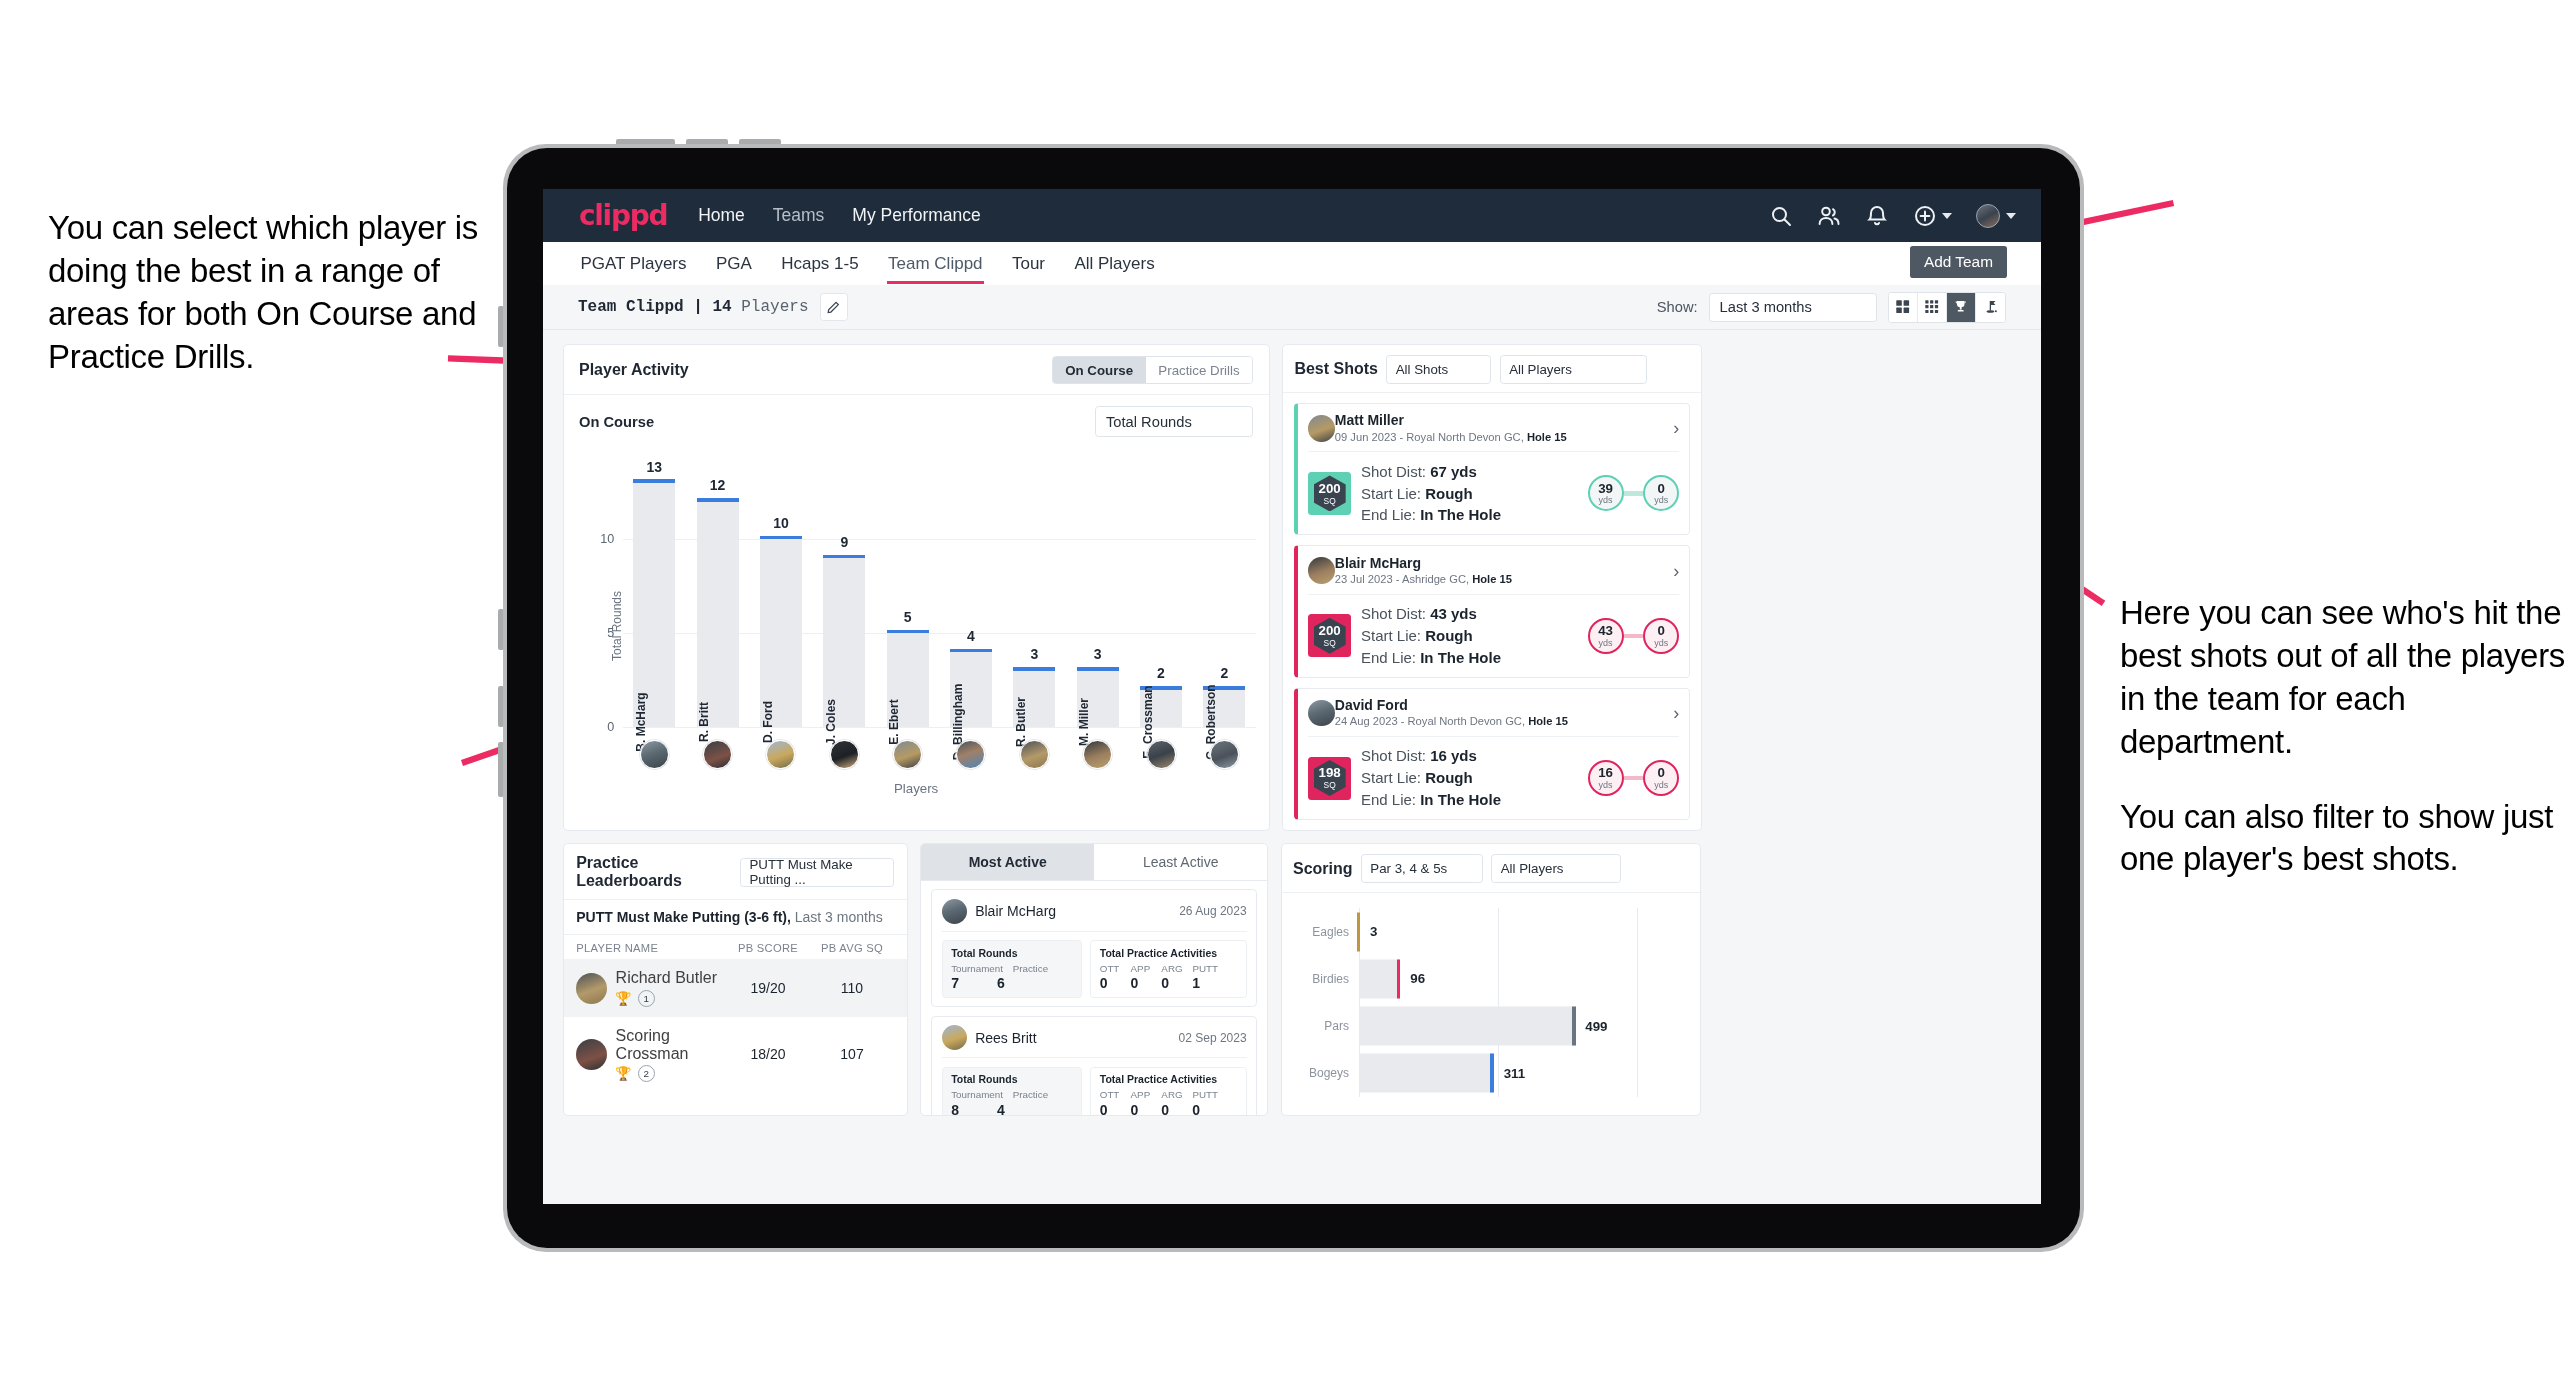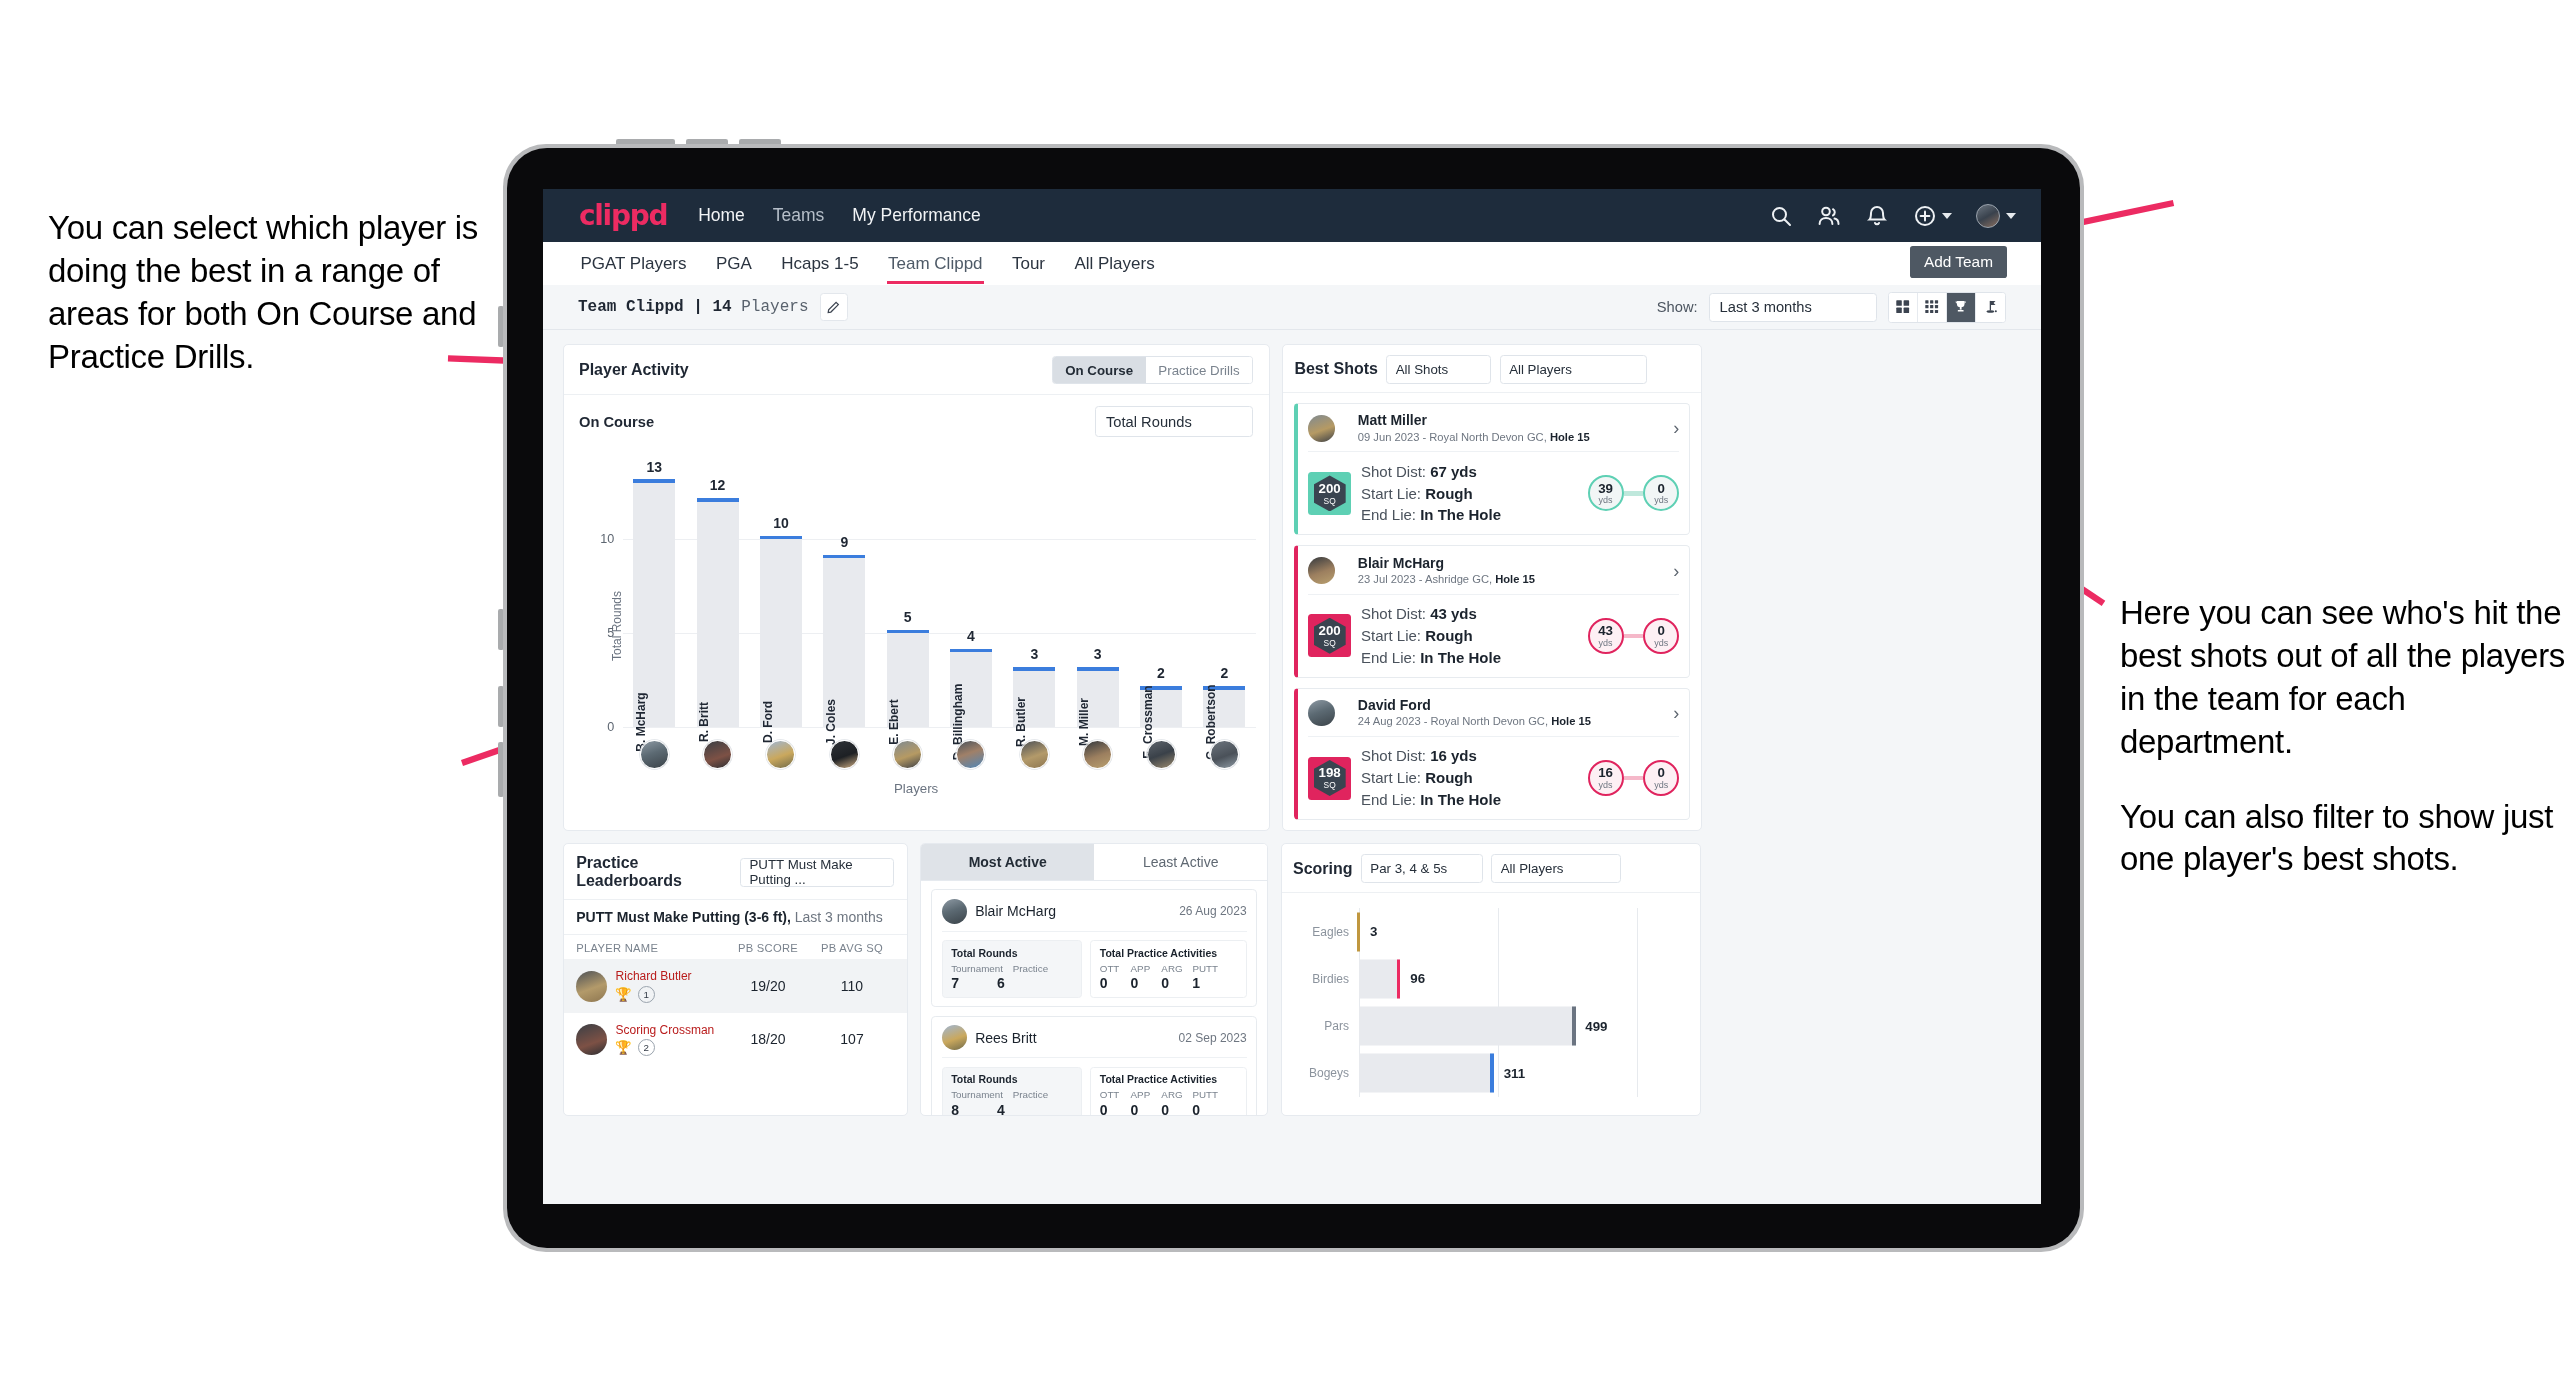--- a/index.html
+++ b/index.html
@@ -190,21 +190,21 @@
            border-bottom: 0.7px solid #edf0f3; }
   .mini-dd { height: 29px; background:#fff; border:0.7px solid #dfe4ea; border-radius:3.5px;
              display:flex; align-items:center; padding: 0 8.4px; font-size: 13.3px; color:#262f3a; gap: 5.6px; }
   .bs-list { padding: 9.8px 11.2px; display:flex; flex-direction: column; gap: 9.8px; }
   .shot {
     border: 0.7px solid #e7ebef; border-radius: 4.2px; border-left-width: 4.2px; background:#fff;
     padding: 8.4px 9.8px;
   }
   .shot.teal { border-left-color: #5ed0b4; }
   .shot.pink { border-left-color: #e0245e; }
-  .shot-hd { display: flex; align-items: center; gap: 23px; padding-bottom: 7px;
+  .shot-hd { display: flex; align-items: center; gap: 0; padding-bottom: 7px;
              border-bottom: 0.7px solid #eef1f4; }
   .shot-av { width: 26.6px; height: 26.6px; border-radius: 50%; flex: none; }
   .shot-name { font-size: 14px; font-weight: bold; color: #1b232d; line-height: 1.25; }
   .shot-meta { font-size: 11.2px; color: #6e7681; line-height: 1.3; }
   .shot-meta b { color: #1b232d; }
   .arrow-r { margin-left: auto; font-size: 18px; color: #5e6670; line-height: 1; }
   .shot-body { display: flex; align-items: center; gap: 9.8px; padding-top: 8.4px; }
   .hexbox { width: 43px; height: 43px; border-radius: 3.5px; display:flex;
             align-items:center; justify-content:center; flex: none; }
   .hexbox.teal { background: #5ed0b4; }
@@ -244,21 +244,21 @@
   .pl-sub { padding: 9.8px 12.6px 8.4px; font-size: 14px; color:#6e7681; border-bottom:0.7px solid #edf0f3; }
   .pl-sub b { color: #1b232d; }
   .pl-cols { display:flex; padding: 7px 12.6px 5.6px; font-size: 11.2px; color:#7a838e; letter-spacing: 0.3px; }
   .pl-cols .c1 { flex: 1; }
   .pl-cols .c2 { width: 84px; text-align:center; }
   .pl-cols .c3 { width: 84px; text-align:center; }
   .pl-row { display:flex; align-items:center; padding: 9.8px 12.6px; }
   .pl-row.hi { background: #f1f3f5; }
   .pl-p { flex: 1; display:flex; align-items:center; gap: 8.4px; }
   .pl-av { width: 31px; height: 31px; border-radius:50%; flex:none; }
-  .pl-nm { font-size: 12px; color:#b91c1c; }
+  .pl-nm { font-size: 16px; color:#404040; }
   .badge { display:flex; align-items:center; gap: 5.6px; margin-top: 2.8px; }
   .trophy { font-size: 13.3px; }
   .rankc { width: 17px; height: 17px; border-radius:50%; border:0.7px solid #9aa3ad;
            display:flex;align-items:center;justify-content:center;font-size:9.8px;color:#323a45; }
   .pl-v1 { width: 84px; text-align:center; font-size: 14px; color:#1b232d; }
   .pl-v2 { width: 84px; text-align:center; font-size: 14px; color:#1b232d; }
 
   .act-tabs { display:flex; border-bottom:0.7px solid #e6eaef; }
   .act-tab { flex:1; text-align:center; padding: 9.8px 0; font-size: 14px; color:#5f6872; background:#fff; }
   .act-tab.on { background:#dfe3e8; color:#232c36;font-weight:bold; }

